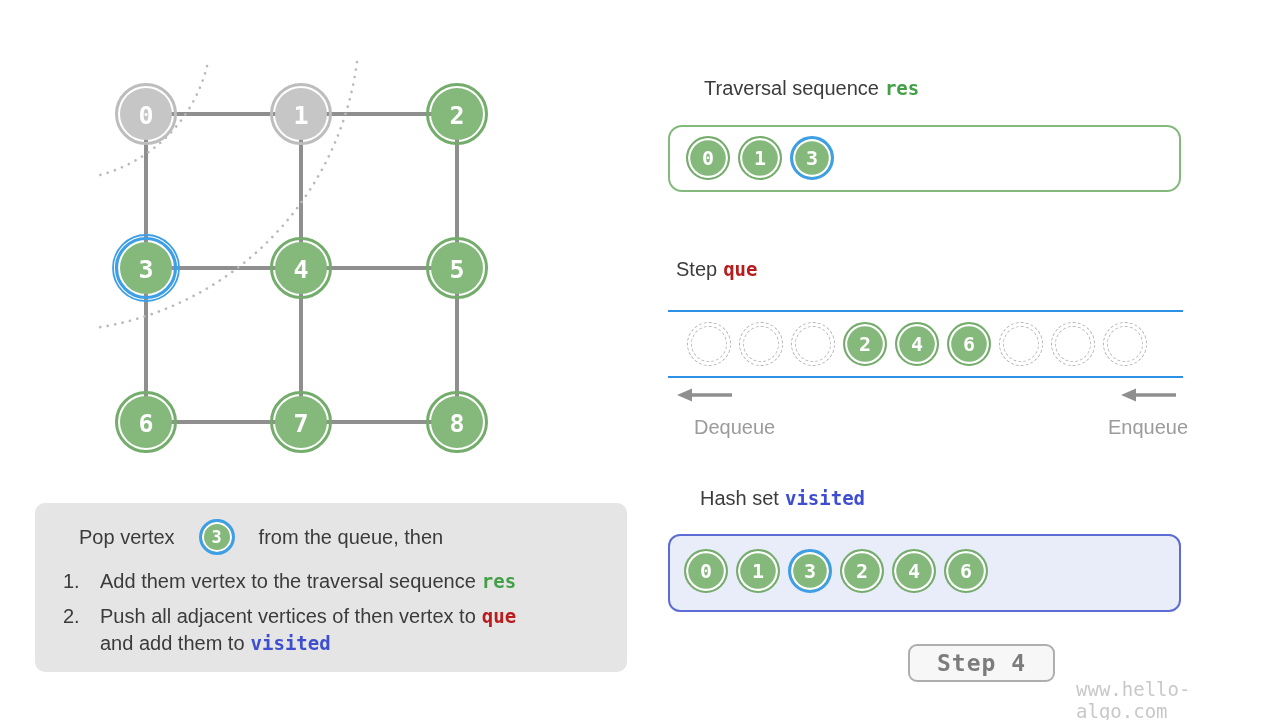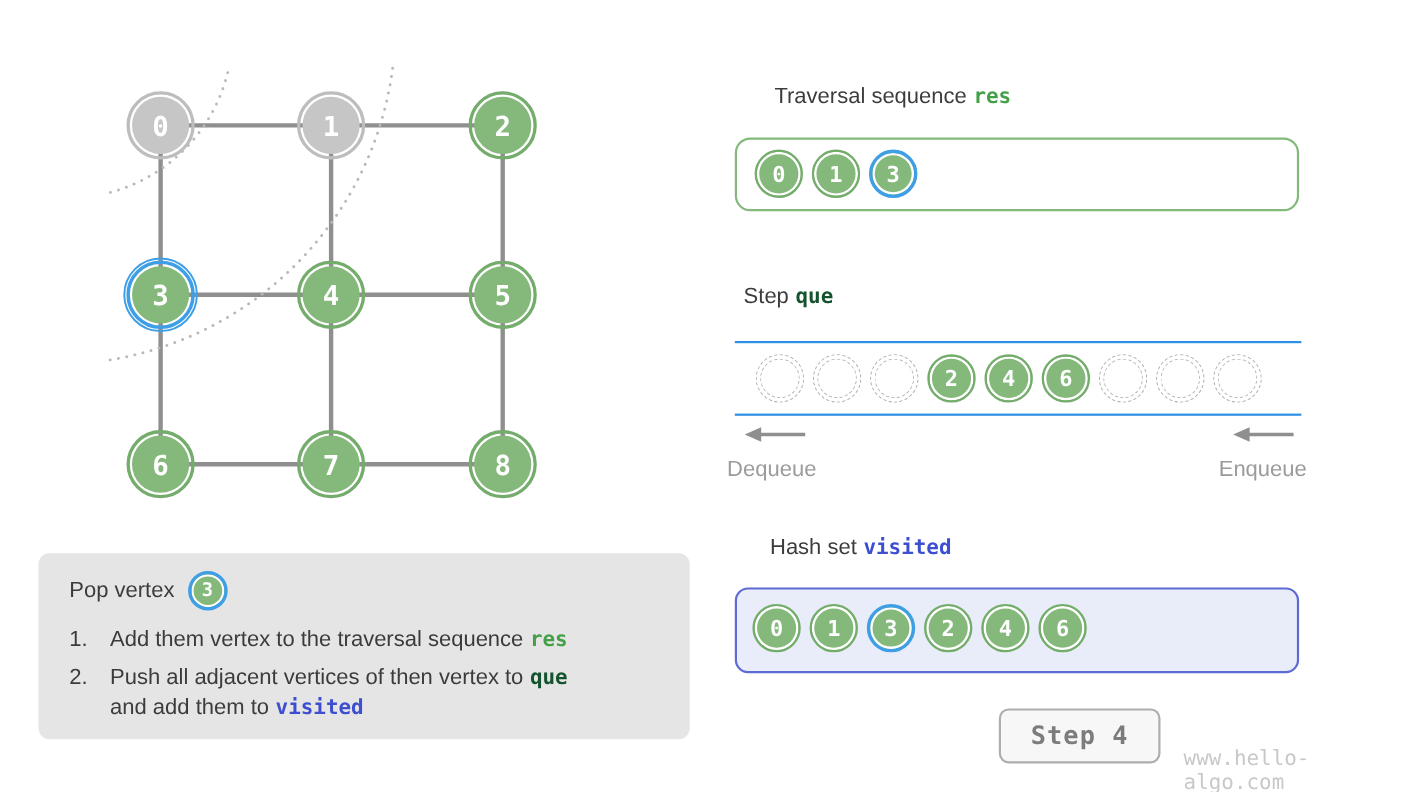--- a/index.html
+++ b/index.html
@@ -6,21 +6,21 @@
   body{
     width:1280px;height:720px;background:#ffffff;position:relative;overflow:hidden;
     font-family:"Liberation Sans",sans-serif;color:#3c3c3c;
   }
   .abs{position:absolute;}
 
   
   .panel-header{font-size:20px;font-weight:500;color:#3c3c3c;white-space:nowrap;}
   .kw{font-family:"DejaVu Sans Mono",monospace;font-weight:bold;font-size:19px;margin-left:6px;}
   .kw-green{color:#43a047;}
-  .kw-blue{color:#14532d;}
+  .kw-blue{color:#b91c1c;}
   .kw-indigo{color:#3d4ed1;}
 
   
   .circle-row{display:flex;gap:8px;}
   .circle{
     width:44px;height:44px;border-radius:50%;box-sizing:border-box;
     display:flex;align-items:center;justify-content:center;
     font-family:"DejaVu Sans Mono",monospace;font-weight:bold;font-size:20px;color:#fff;
     flex:0 0 auto;position:relative;
   }
@@ -50,27 +50,27 @@
   .queue-row{left:687px;top:322px;}
 
   .arrow-label{font-size:20px;color:#9b9b9b;}
 
   
   .note-box{
     left:35px;top:503px;width:592px;height:169px;box-sizing:border-box;
     background:#e5e5e5;border-radius:10px;padding:16px 24px 0 28px;
     font-size:20px;color:#3b3b3b;
   }
-  .note-intro{display:flex;align-items:center;gap:12px;margin-bottom:13px;}
+  .note-intro{display:flex;align-items:center;gap:24px;margin-bottom:13px;margin-left:16px;}
   .note-item{display:grid;grid-template-columns:37px 1fr;line-height:27px;margin-top:8px;}
   .note-item .kw{font-size:19px;}
 
   
   .step-box{
-    left:908px;top:644px;width:147px;height:50px;box-sizing:border-box;
+    left:908px;top:644px;width:147px;height:38px;box-sizing:border-box;
     background:#f7f7f7;border:2px solid #aeaeae;border-radius:9px;
     display:flex;align-items:center;justify-content:center;
     font-family:"DejaVu Sans Mono",monospace;font-weight:bold;font-size:23px;color:#7c7c7c;
     letter-spacing:1px;
   }
   .watermark{
     left:1076px;top:678px;font-family:"DejaVu Sans Mono",monospace;
     font-size:19px;color:#c8c8c8;
   }
 </style>
@@ -181,41 +181,42 @@
 <div class="abs queue-line" style="top:376px;"></div>
 
 <svg class="abs" style="left:674px;top:387px;" width="62" height="16" viewBox="0 0 62 16">
   <line x1="16" y1="8" x2="58" y2="8" stroke="#8f8f8f" stroke-width="3.4"></line>
   <polygon points="3,8 18,1.5 18,14.5" fill="#8f8f8f"></polygon>
 </svg>
 <svg class="abs" style="left:1118px;top:387px;" width="62" height="16" viewBox="0 0 62 16">
   <line x1="16" y1="8" x2="58" y2="8" stroke="#8f8f8f" stroke-width="3.4"></line>
   <polygon points="3,8 18,1.5 18,14.5" fill="#8f8f8f"></polygon>
 </svg>
-<div class="abs arrow-label" style="left:661px;top:416px;">Dequeue</div>
+<div class="abs arrow-label" style="left:694px;top:416px;">Dequeue</div>
 <div class="abs arrow-label" style="right:92px;top:416px;">Enqueue</div>
 
 <div class="abs panel-header" style="left:700px;top:487px;">
   <span>Hash set</span><span class="kw kw-indigo">visited</span>
 </div>
 <div class="abs visited-box">
   <div class="circle-row">
       <div class="circle filled">0</div>
       <div class="circle filled">1</div>
       <div class="circle filled hl">3</div>
       <div class="circle filled">2</div>
       <div class="circle filled">4</div>
       <div class="circle filled">6</div>
     </div>
 </div>
 
 <div class="abs note-box">
   <div class="note-intro">
     <span>Pop vertex</span>
     <span class="circle small filled hl">3</span>
+    <span>from the queue, then</span>
   </div>
   <div class="note-item">
     <span>1.</span>
     <span>
       <span>Add them vertex to the traversal sequence</span><span class="kw kw-green">res</span>
     </span>
   </div>
   <div class="note-item">
     <span>2.</span>
     <span>

